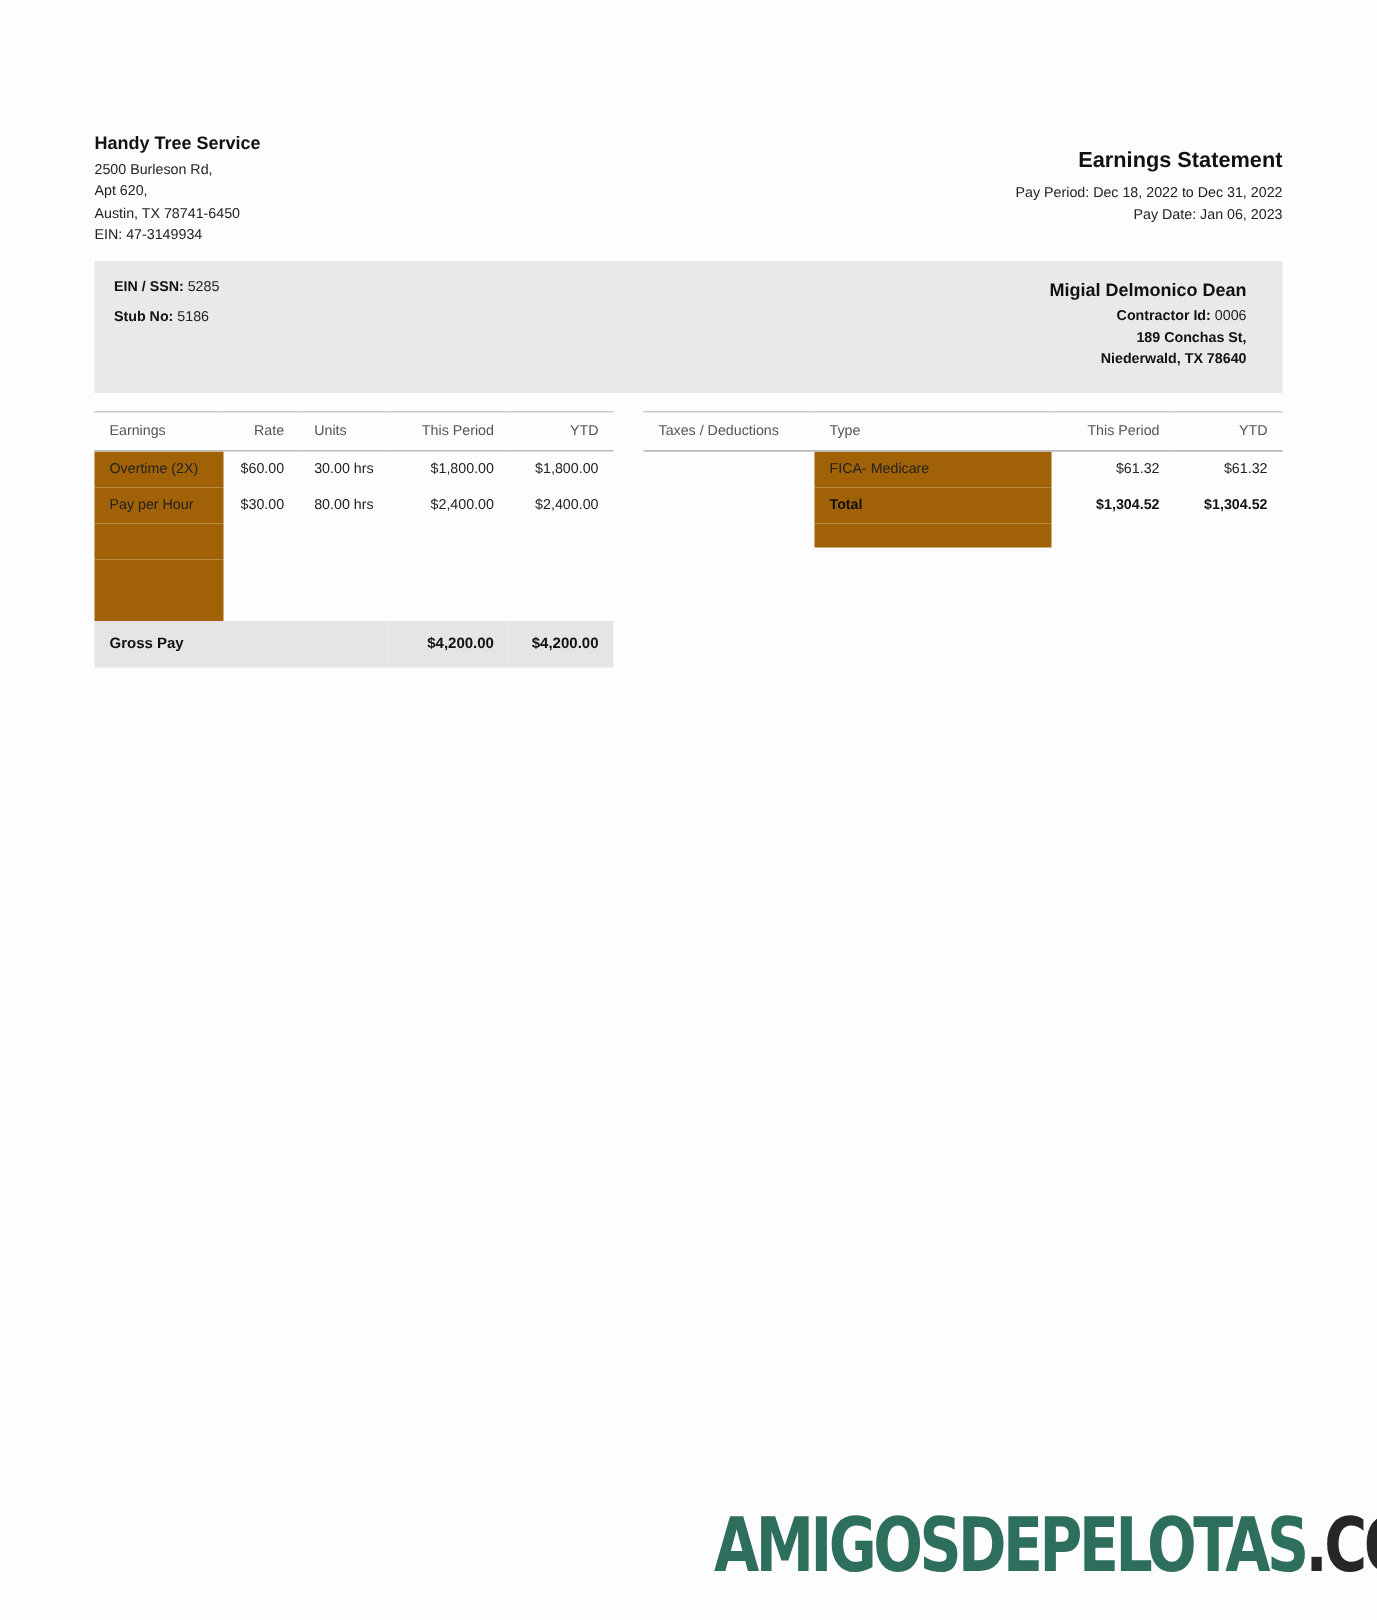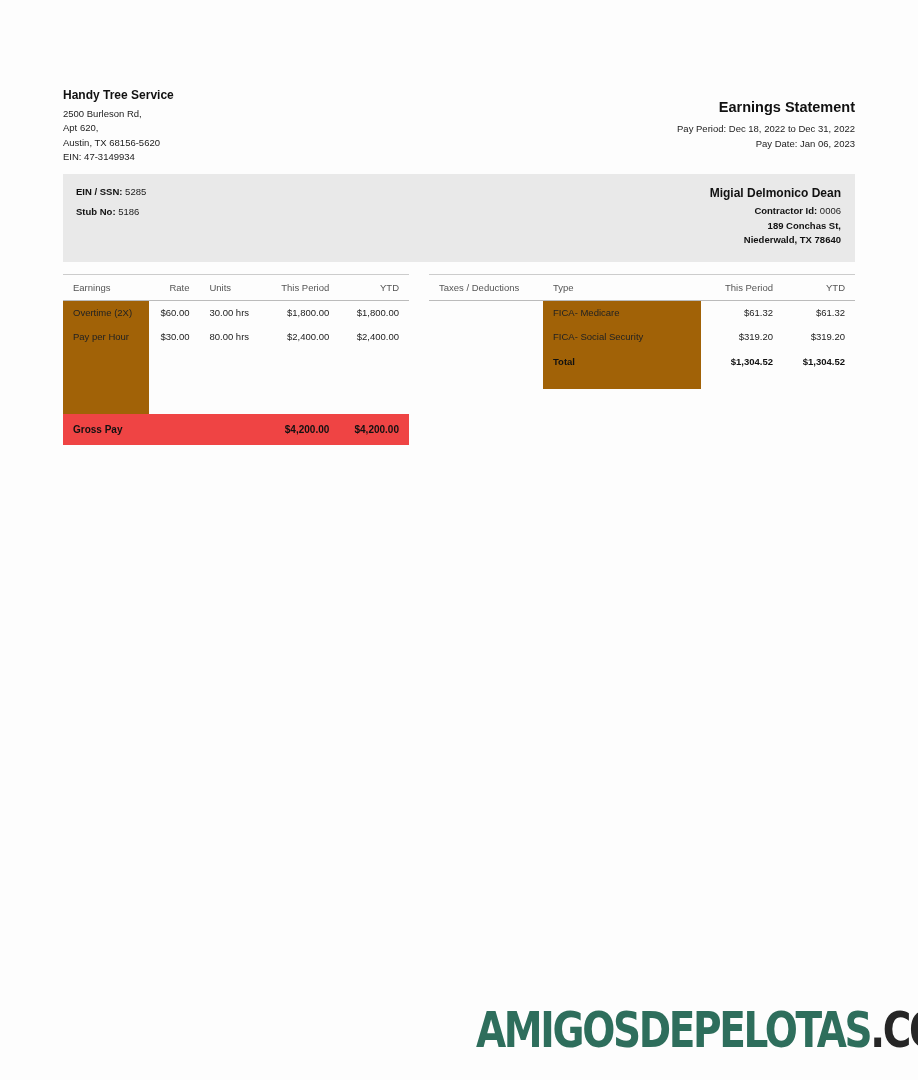--- a/index.html
+++ b/index.html
@@ -11,50 +11,50 @@
     .company .line { font-size: 9.5px; line-height: 14.3px; color: #222; }
 
     .statement { position: absolute; right: 63px; top: 99px; text-align: right; }
     .statement .title { font-size: 14.5px; font-weight: bold; color: #111; margin-bottom: 6px; }
     .statement .line { font-size: 9.5px; line-height: 15px; color: #222; }
 
     .info-band { position: absolute; left: 63px; top: 174px; width: 792px; height: 88px; background: #e9e9e9; }
     .info-left { position: absolute; left: 13px; top: 12px; font-size: 9.5px; }
     .info-left .row { margin-bottom: 9px; }
     .info-left b { font-weight: bold; color: #111; }
-    .info-right { position: absolute; right: 14px; top: 12px; text-align: right; font-size: 9.5px; }
+    .info-right { position: absolute; right: 24px; top: 12px; text-align: right; font-size: 9.5px; }
     .info-right .cname { font-size: 12px; font-weight: bold; color: #111; margin-bottom: 4px; }
     .info-right .row { line-height: 14.5px; }
     .info-right b { font-weight: bold; color: #111; }
 
     table { border-collapse: collapse; position: absolute; font-size: 9.5px; }
     th { font-weight: normal; color: #555; height: 26px; border-bottom: 1.5px solid #bbb; border-top: 1px solid #ccc; padding: 0 10px; white-space: nowrap; }
     td { height: 24.3px; padding: 0 10px; white-space: nowrap; color: #222; }
     .r { text-align: right; }
     .l { text-align: left; }
     .shade { background: #a16207; }
     tr.spacer td { height: 16px; }
-    tr.foot td { background: #ef4444; height: 31px; font-weight: bold; color: #111; font-size: 10px; }
+    tr.foot td { background: #e5e5e5; height: 31px; font-weight: bold; color: #111; font-size: 10px; }
     tr.total td { font-weight: bold; color: #111; }
 
     #earn { left: 63px; top: 274px; width: 346px; }
     #tax { left: 429px; top: 274px; width: 426px; }
 
     .watermark { position: absolute; left: 476px; top: 1000px; font-family: "DejaVu Sans", sans-serif; font-weight: bold; font-size: 50px; letter-spacing: -3px; transform: scaleX(0.78); transform-origin: left top; white-space: nowrap; line-height: 60px; }
     .watermark .a { color: #2e6e5c; }
     .watermark .b { color: #262626; }
   </style>
 </head>
 <body>
 
 <div class="company">
   <div class="name">Handy Tree Service</div>
   <div class="line">2500 Burleson Rd,</div>
   <div class="line">Apt 620,</div>
-  <div class="line">Austin, TX 68156-5620</div>
+  <div class="line">Austin, TX 78741-6450</div>
   <div class="line">EIN: 47-3149934</div>
 </div>
 
 <div class="statement">
   <div class="title">Earnings Statement</div>
   <div class="line">Pay Period: Dec 18, 2022 to Dec 31, 2022</div>
   <div class="line">Pay Date: Jan 06, 2023</div>
 </div>
 
 <div class="info-band">
@@ -155,26 +155,20 @@
       <th class="r">YTD</th>
     </tr>
   </thead>
   <tbody>
     <tr>
       <td></td>
       <td class="l shade">FICA- Medicare</td>
       <td class="r">$61.32</td>
       <td class="r">$61.32</td>
     </tr>
-    <tr>
-      <td></td>
-      <td class="l shade">FICA- Social Security</td>
-      <td class="r">$319.20</td>
-      <td class="r">$319.20</td>
-    </tr>
     <tr class="total">
       <td></td>
       <td class="l shade">Total</td>
       <td class="r">$1,304.52</td>
       <td class="r">$1,304.52</td>
     </tr>
     <tr class="spacer">
         <td></td>
         <td class="shade"></td>
         <td></td>

